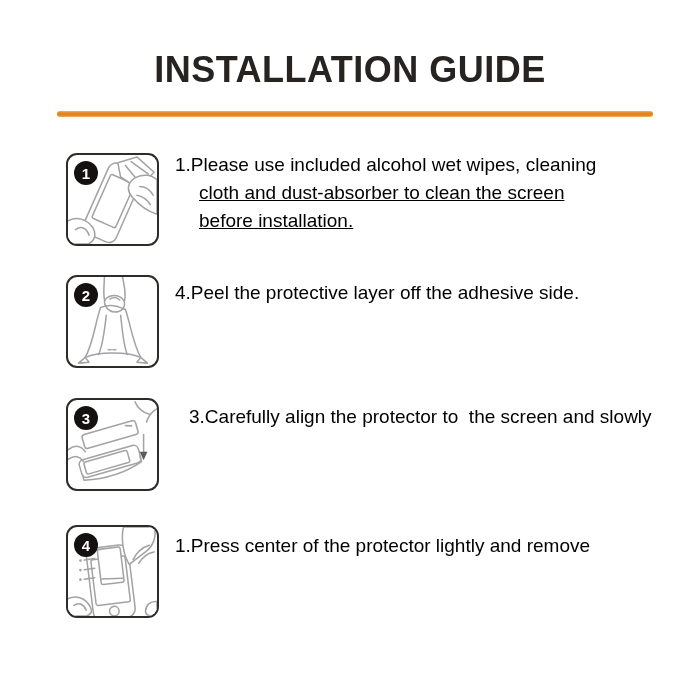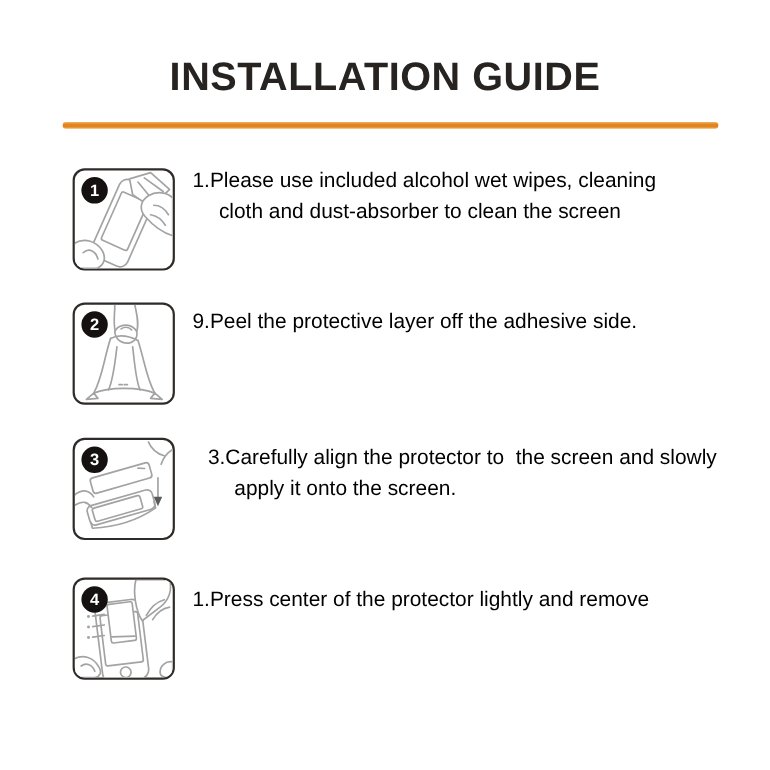--- a/index.html
+++ b/index.html
@@ -28,21 +28,21 @@
   .badge {
     position:absolute; top:6px; left:6px; width:24px; height:24px;
     border-radius:50%; background:#151110; color:#fff;
     font-size:15px; font-weight:bold;
     display:flex; align-items:center; justify-content:center; z-index:2;
   }
   .step-text {
     position:absolute; left:175px; font-size:19px; line-height:28px;
     color:#000000; white-space:pre;
   }
-  .step-text .cont { padding-left:24px; }
+  .step-text .cont { padding-left:24px;text-decoration:underline; }
   .lh-wide { line-height:34px; }
   .box-1 { top:153px; } .text-1 { top:151px; }
   .box-2 { top:275px; } .text-2 { top:279px; }
   .box-3 { top:398px; } .text-3 { top:403px;margin-left:14px; }
   .box-4 { top:525px; } .text-4 { top:529px; }
   .art { fill:none; stroke:#a3a3a3; stroke-width:1.6; stroke-linecap:round; stroke-linejoin:round; }
   .artf { fill:#ffffff; stroke:#a3a3a3; stroke-width:1.6; stroke-linecap:round; stroke-linejoin:round; }
 </style>
 </head>
 <body>
@@ -61,58 +61,58 @@
       </g>
       <path class="artf" d="M52 8 L72 2 L90 18 L73 35 L55 23 Z"></path>
       <path class="art" d="M60 11 L74 28 M66 7 L84 20"></path>
       <path class="artf" d="M70 24 C78 19 88 21 93 26 L93 62 C83 59 74 52 67 44 C61 37 62 29 70 24 Z"></path>
       <path class="art" d="M75 33 C81 33 86 37 89 42 M72 42 C78 43 83 47 86 52"></path>
       <path class="artf" d="M-2 70 C9 63 20 67 26 76 C30 83 28 90 21 93 L-2 93 Z"></path>
       <path class="art" d="M8 78 C14 73 20 77 22 84"></path>
     </svg>
     <div class="badge">1</div>
   </div>
-  <div class="step-text text-1"><div>1.Please use included alcohol wet wipes, cleaning</div><div class="cont">cloth and dust-absorber to clean the screen</div></div>
+  <div class="step-text text-1"><div>1.Please use included alcohol wet wipes, cleaning</div><div class="cont">cloth and dust-absorber to clean the screen</div><div class="cont">before installation.</div></div>
 
   <div class="step-box box-2">
     <svg viewBox="0 0 93 93">
       <path class="art" d="M38 0 C38 11 36 19 39 27 M57 0 C59 10 61 17 59 25"></path>
       <path class="artf" d="M38 26 C40 19 51 17 57 23 C61 27 59 34 53 36 C46 38 39 34 38 26 Z"></path>
       <path class="art" d="M44 23 C47 21 51 21 54 24"></path>
       <path class="art" d="M34 32 C28 50 26 70 18 84"></path>
       <path class="art" d="M60 34 C66 52 68 70 76 84"></path>
       <path class="art" d="M18 84 C32 78 62 78 76 84"></path>
       <path class="art" d="M34 32 C42 28 52 30 60 34"></path>
       <path class="art" d="M40 40 C38 58 36 72 32 81 M55 40 C57 58 58 72 62 81"></path>
       <path class="artf" d="M18 84 L11 90 L22 89 Z M76 84 L83 90 L72 89 Z"></path>
       <path class="art" d="M42 76 L52 76" stroke-dasharray="3 2"></path>
     </svg>
     <div class="badge">2</div>
   </div>
-  <div class="step-text text-2"><div>9.Peel the protective layer off the adhesive side.</div></div>
+  <div class="step-text text-2"><div>4.Peel the protective layer off the adhesive side.</div></div>
 
   <div class="step-box box-3">
     <svg viewBox="0 0 93 93">
       <path class="art" d="M70 2 C73 9 78 13 85 15 M93 9 C88 12 84 17 82 23"></path>
       <g transform="rotate(-16 46 36)">
         <rect class="artf" x="15" y="28" width="58" height="15" rx="3"></rect>
         <path class="art" d="M62 31 L68 33"></path>
       </g>
       <g transform="rotate(-16 46 64)">
         <rect class="artf" x="12" y="54" width="64" height="19" rx="5"></rect>
         <rect class="art" x="17" y="57" width="47" height="13" rx="2"></rect>
         <path class="art" d="M12.5 69 L12.5 75 Q46 83 75.5 73 L75.5 67"></path>
       </g>
       <path class="art" d="M0 52 C8 46 14 48 18 54 M0 62 C8 57 12 59 16 64"></path>
       <line class="art" x1="79" y1="36" x2="79" y2="58" stroke="#5a5a5a"></line>
       <path d="M75 54 L79 63 L83 54 Z" fill="#5a5a5a" stroke="none"></path>
     </svg>
     <div class="badge">3</div>
   </div>
-  <div class="step-text text-3"><div>3.Carefully align the protector to  the screen and slowly</div><div class="cont">apply it onto the screen.</div></div>
+  <div class="step-text text-3"><div>3.Carefully align the protector to  the screen and slowly</div></div>
 
   <div class="step-box box-4">
     <svg viewBox="0 0 93 93">
       <g transform="rotate(-7 46 60)">
         <rect class="artf" x="23" y="20" width="44" height="76" rx="9"></rect>
         <rect class="art" x="27" y="32" width="36" height="48" rx="2"></rect>
         <circle class="art" cx="45" cy="88" r="5"></circle>
         <line class="art" x1="38" y1="26" x2="52" y2="26"></line>
       </g>
       <g transform="rotate(-7 46 60)">

